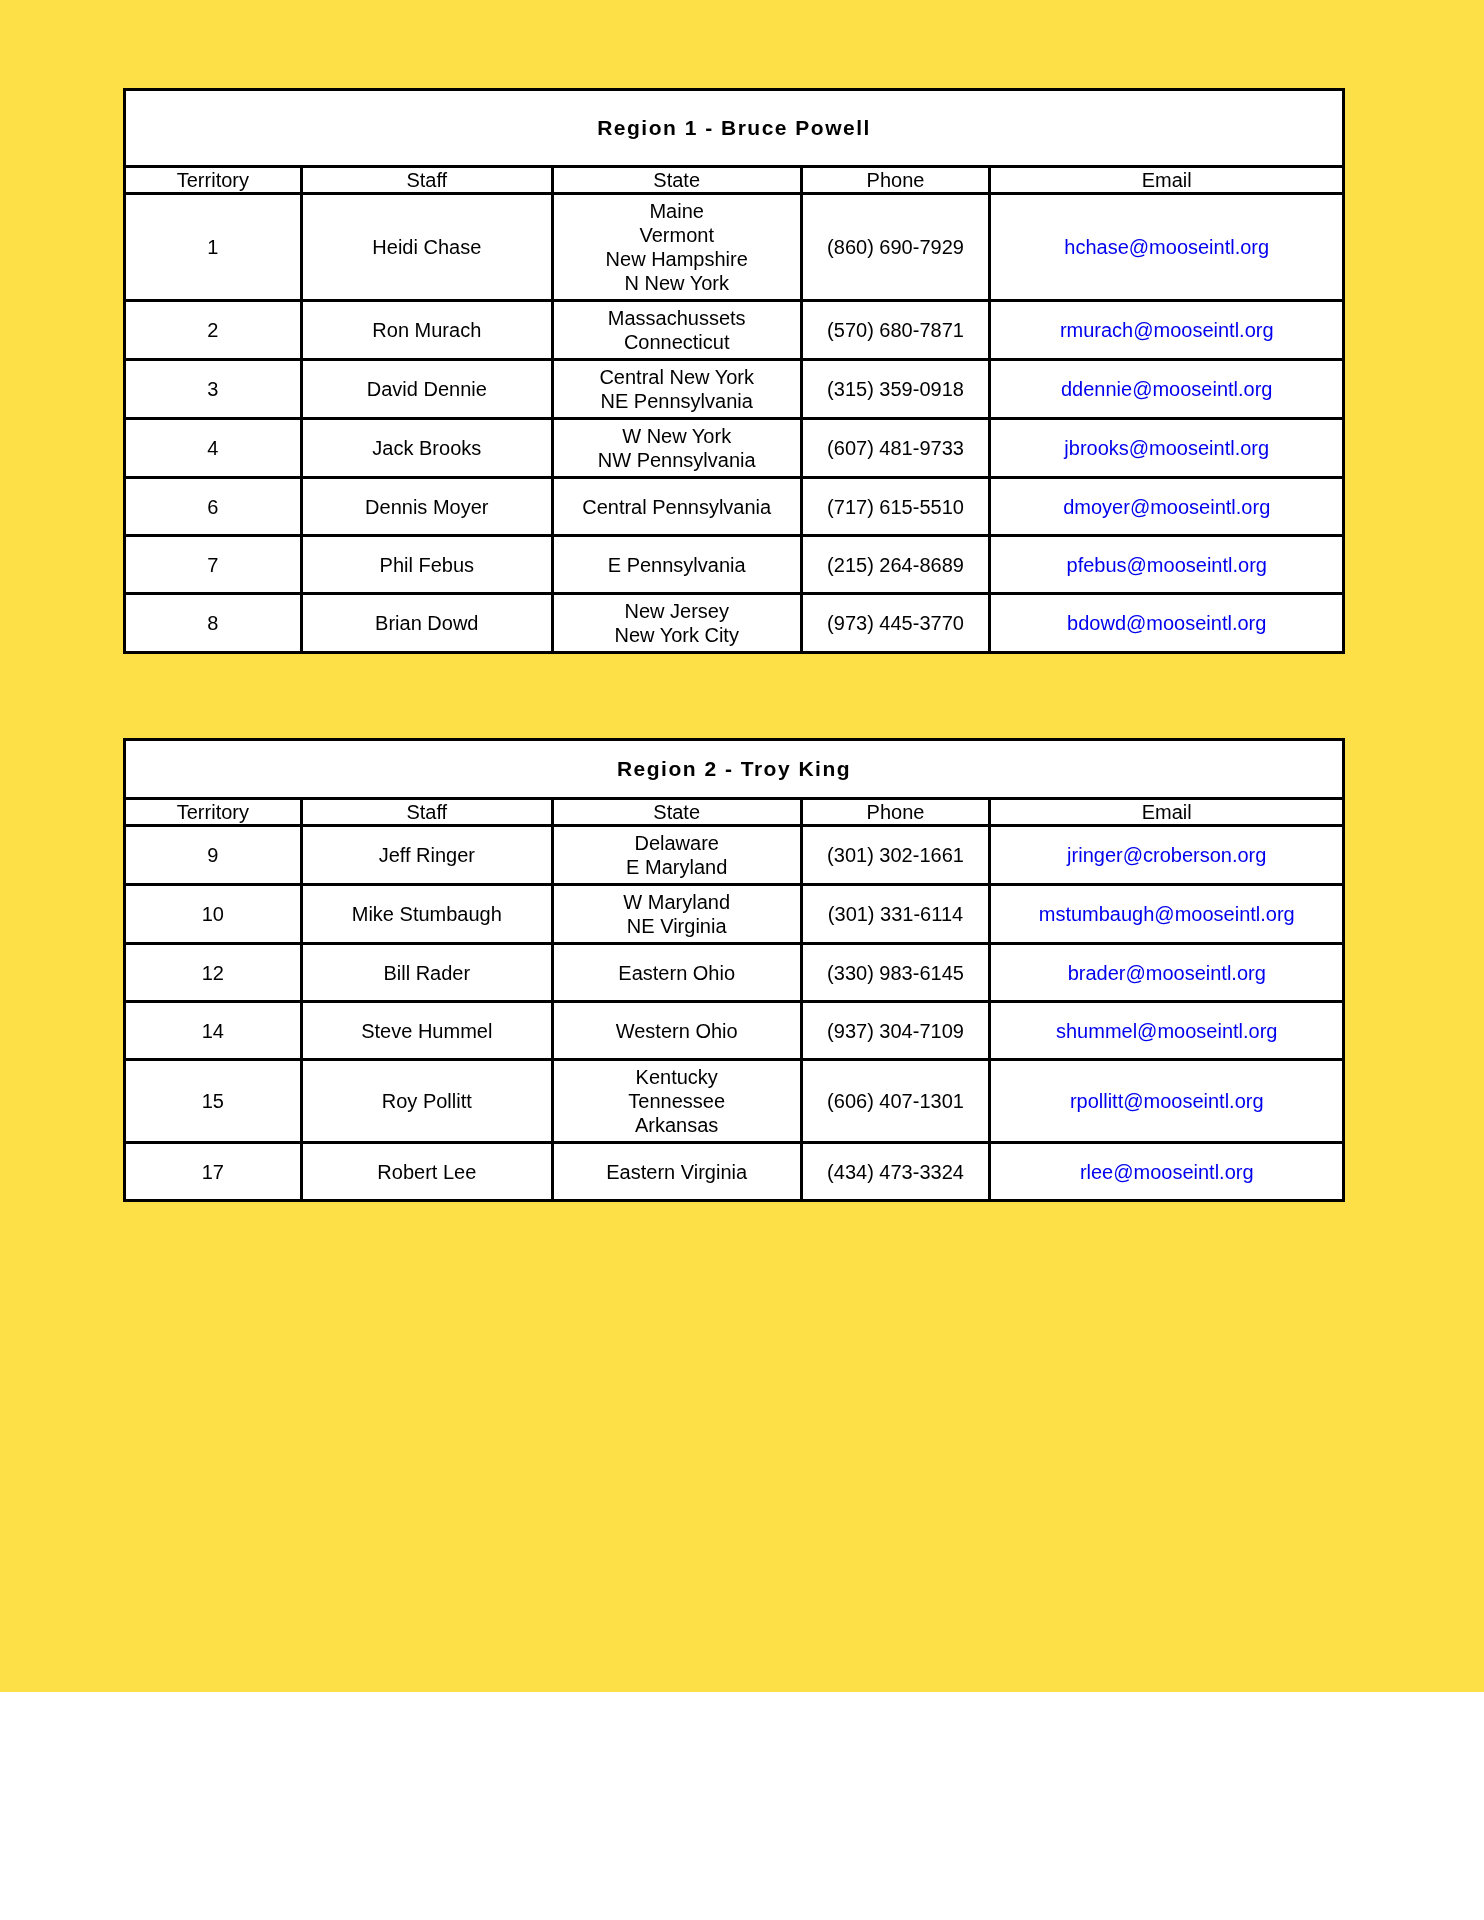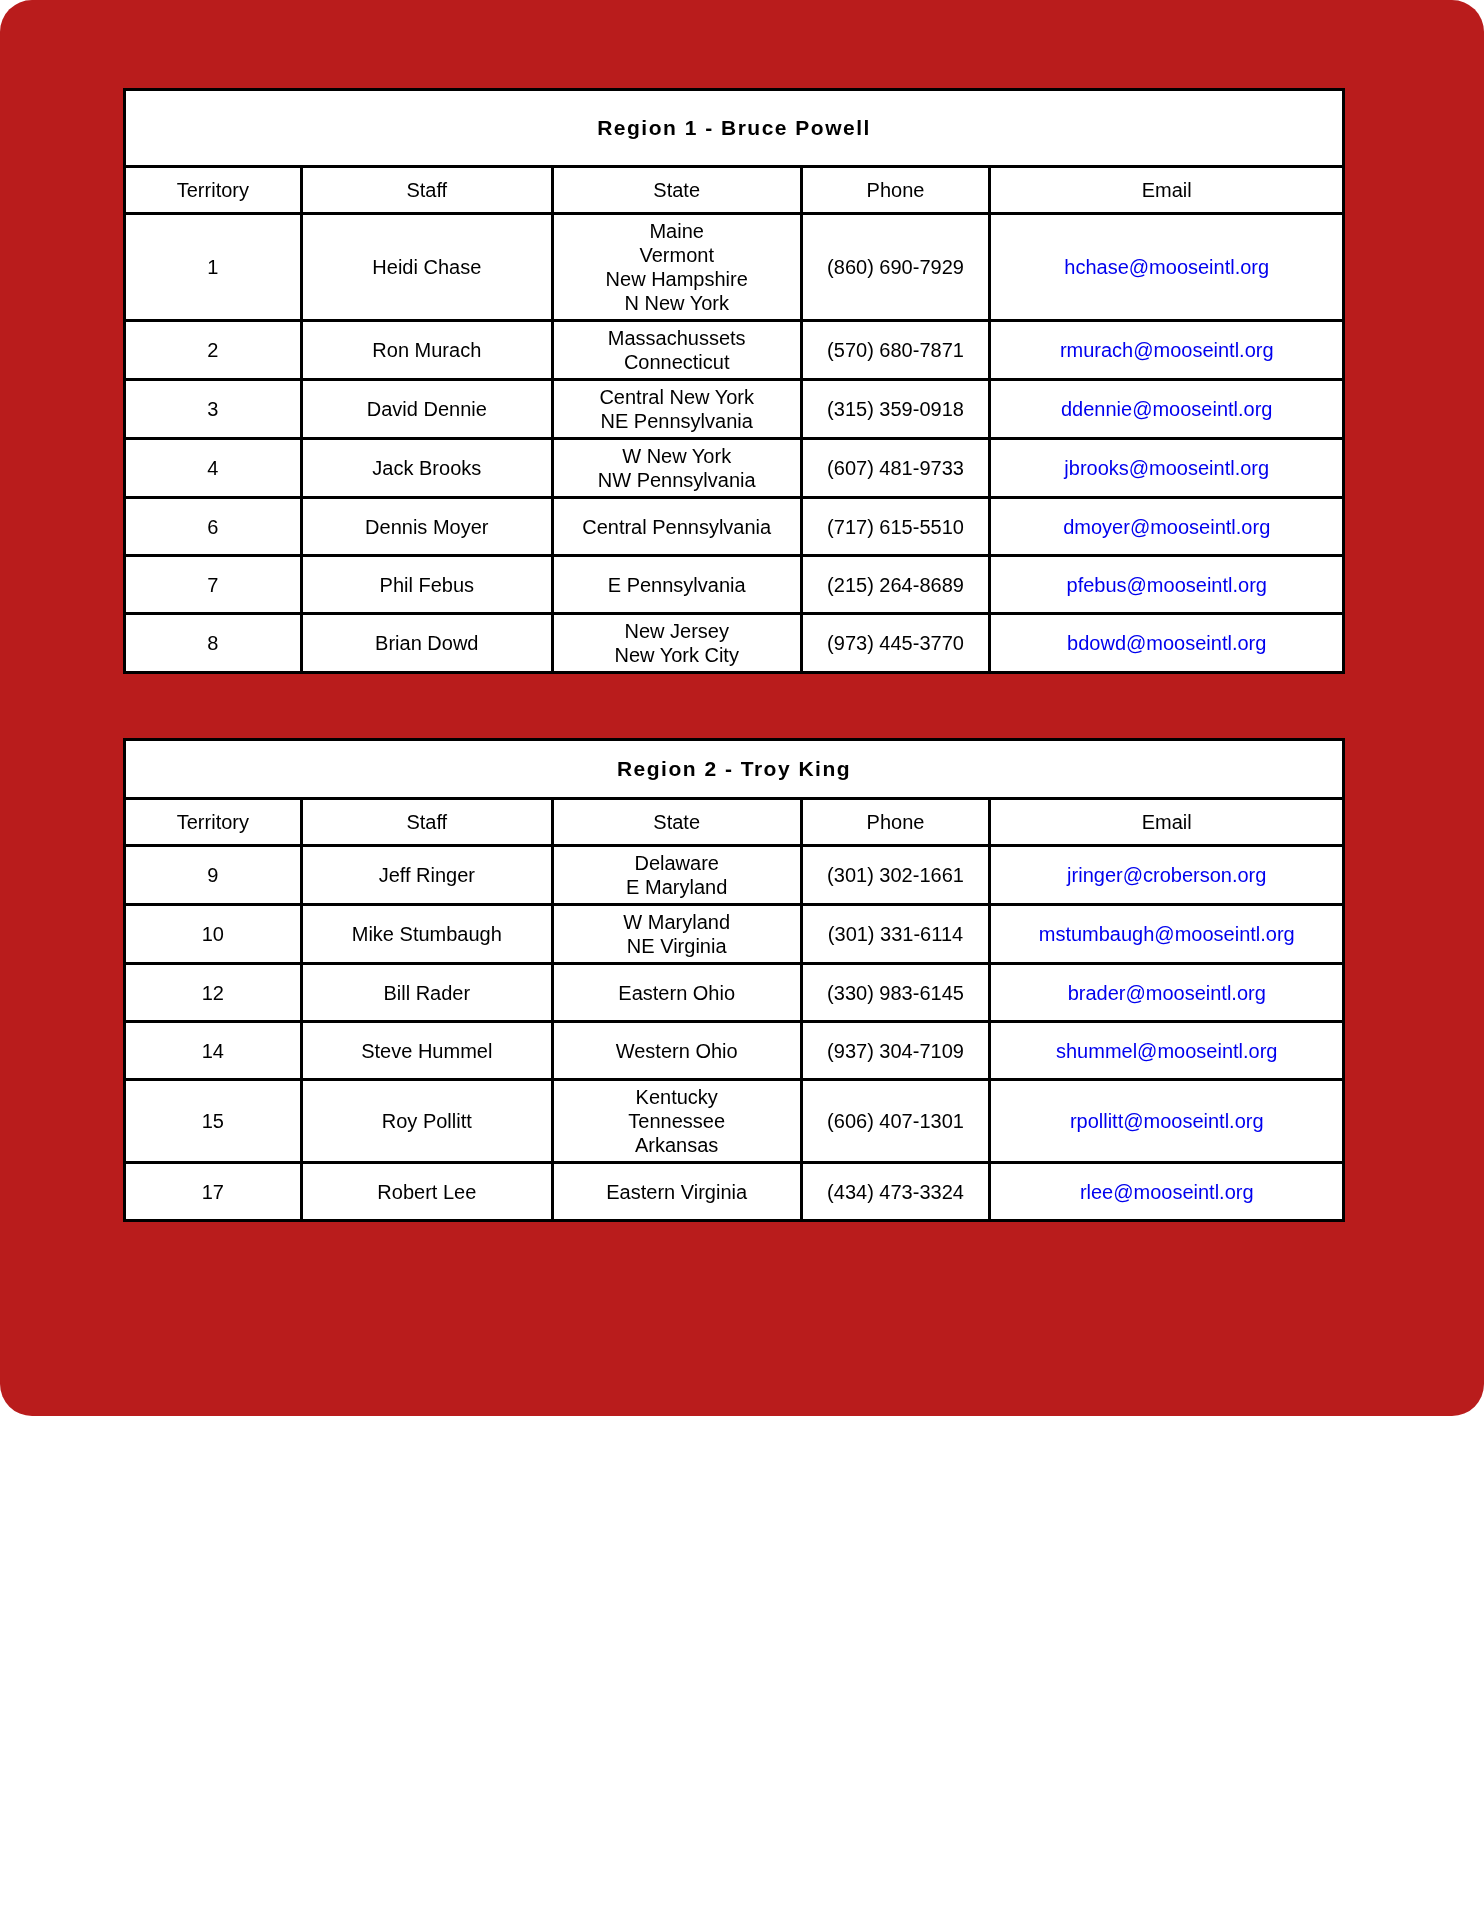--- a/index.html
+++ b/index.html
@@ -3,25 +3,24 @@
 <meta charset="utf-8">
 <style>
   html, body {
     margin: 0;
     padding: 0;
     background: #ffffff;
   }
   .page {
     position: relative;
     width: 1484px;
-    height: 1416px;
-    background: #b91c1c;
+    height: 1692px;
+    background: #fde047;
     font-family: "Liberation Sans", sans-serif;
     color: #000000;
-    border-radius: 32px;
   }
   table.region-table {
     position: absolute;
     left: 123px;
     width: 1222px;
     border-collapse: collapse;
     table-layout: fixed;
     background: #ffffff;
   }
   .table-0 { top: 88px; }
@@ -45,21 +44,21 @@
   }
   .title-cell {
     font-size: 21px;
     font-weight: bold;
     letter-spacing: 1.5px;
   }
   .table-0 .title-cell { height: 66px; }
   .table-1 .title-cell { height: 48px; }
   .header-cell {
     height: 22px;
-    padding: 10px 4px;
+    padding: 0 4px;
     margin-top: 42px;
   }
   tbody td { height: 47px; }
   .email-link {
     color: #0000ee;
     cursor: pointer;
     text-align: center;
   }
 </style>
 </head>

